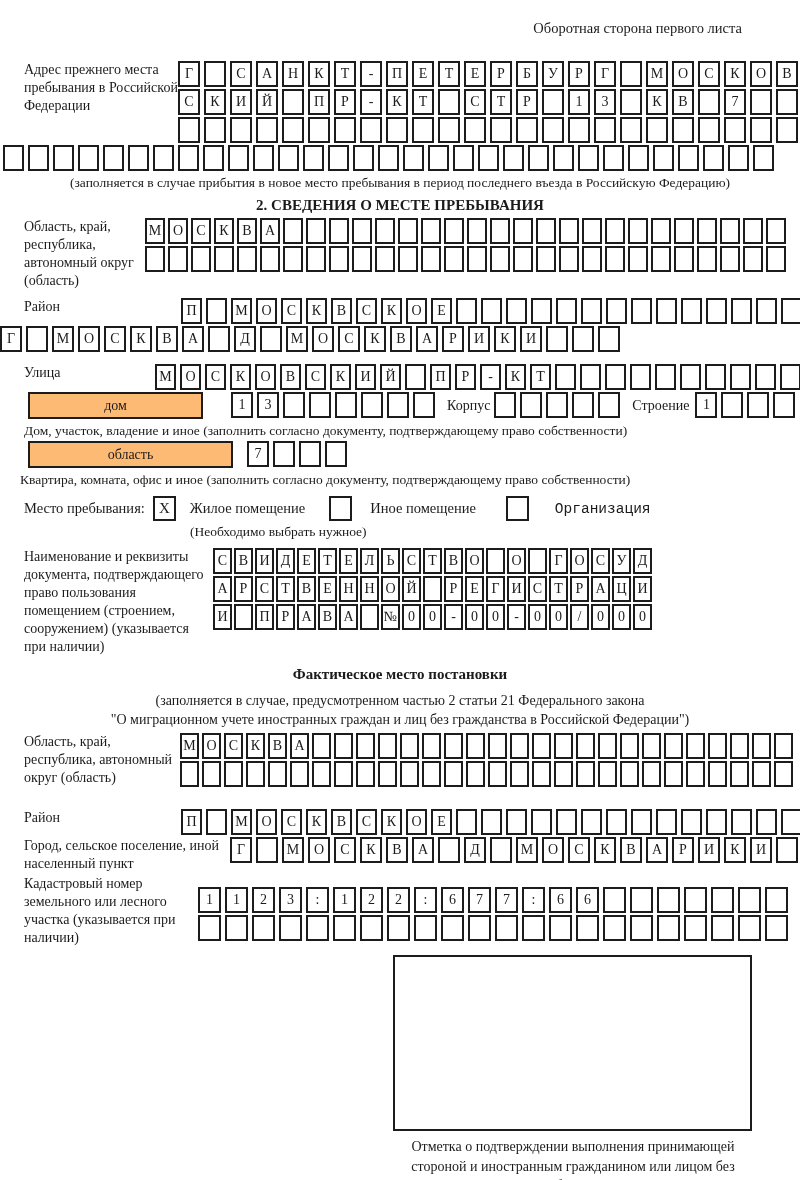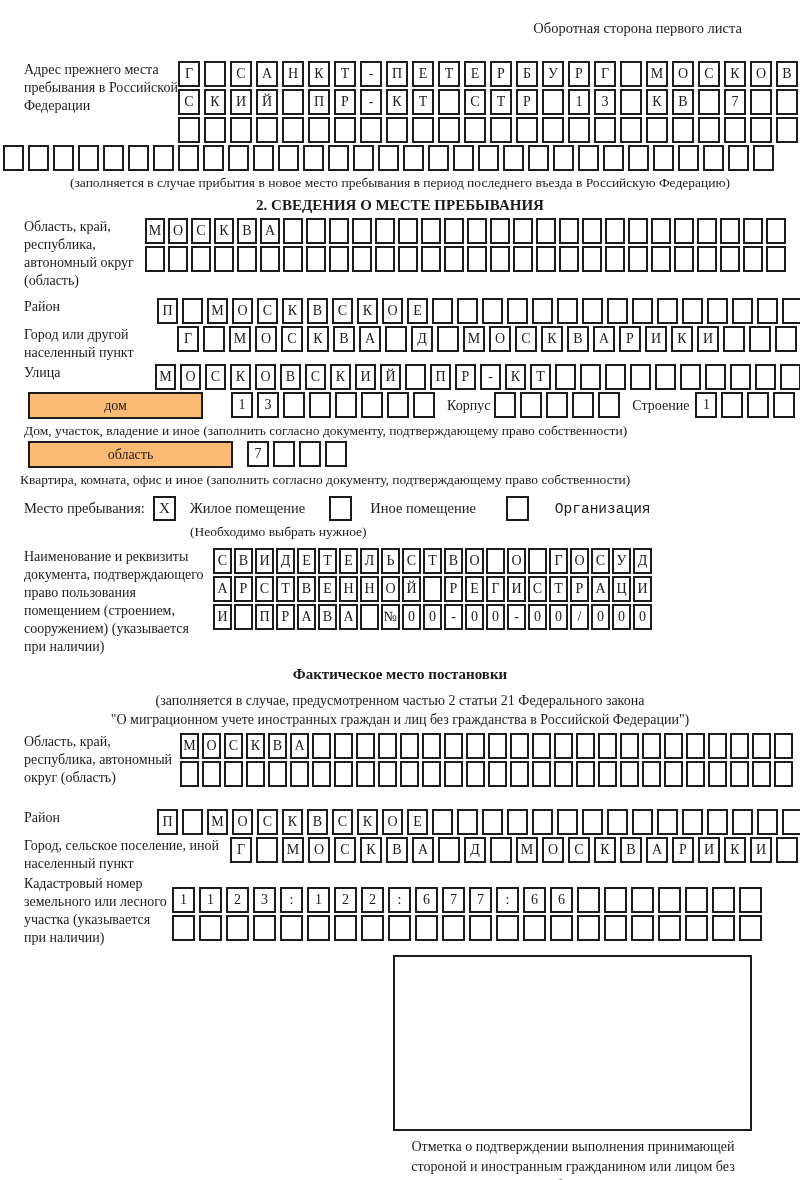--- a/index.html
+++ b/index.html
@@ -19,22 +19,22 @@
     box-sizing:border-box; flex:none; height:26px; border:2px solid #1c1c1c;
     background:#fff; text-align:center; font-size:14px; line-height:21px;
   }
   .p26 .cell{ width:22px; margin-right:4px; }
   .p25 .cell{ width:21px; margin-right:4px; }
   .p23 .cell{ width:20px; margin-right:3px; }
   .p22 .cell{ width:19px; margin-right:3px; }
   .p21 .cell{ width:19px; margin-right:2px; }
   .p27 .cell{ width:23px; margin-right:4px; }
 
-  .w178{width:178px;} .w145{width:145px;} .w157{width:157px;} .w177{width:177px;}
-  .w155{width:155px;} .w213{width:213px;} .w180{width:180px;} .w230{width:230px;} .w185{width:172px;}
+  .w178{width:178px;} .w145{width:145px;} .w157{width:181px;} .w177{width:177px;}
+  .w155{width:155px;} .w213{width:213px;} .w180{width:180px;} .w230{width:230px;} .w185{width:198px;}
 
   .note{ text-align:center; font-size:13.5px; line-height:17px; margin-top:3px; }
   .sec-title{ text-align:center; font-weight:bold; font-size:15px; margin-top:6px; }
 
   .mt24{margin-top:24px;border-radius:19px;} .mt4{margin-top:4px;} .mt2{margin-top:2px;}
   .mt8{margin-top:8px;}
 
   .fullrow{ padding-left:3px; margin-top:2px; }
 
   .minh78{ min-height:78px; } .minh38{ min-height:38px; } .minh112{ min-height:112px; } .minh74{ min-height:74px; }
@@ -277,21 +277,20 @@
       <span class="cell"></span>
       <span class="cell"></span>
       <span class="cell"></span>
       <span class="cell"></span>
       <span class="cell"></span>
       <span class="cell"></span>
     </div>
 </div>
 
 <div class="frow mt2 minh38">
-  <div class="flabel w177">Город или другой населенный пункт</div>
   <div class="cellrow p26">
       <span class="cell">Г</span>
       <span class="cell"></span>
       <span class="cell">М</span>
       <span class="cell">О</span>
       <span class="cell">С</span>
       <span class="cell">К</span>
       <span class="cell">В</span>
       <span class="cell">А</span>
       <span class="cell"></span>

